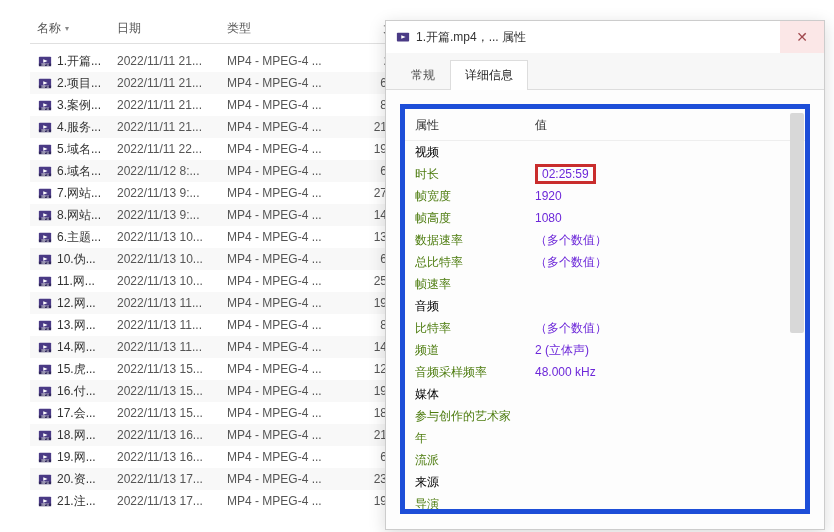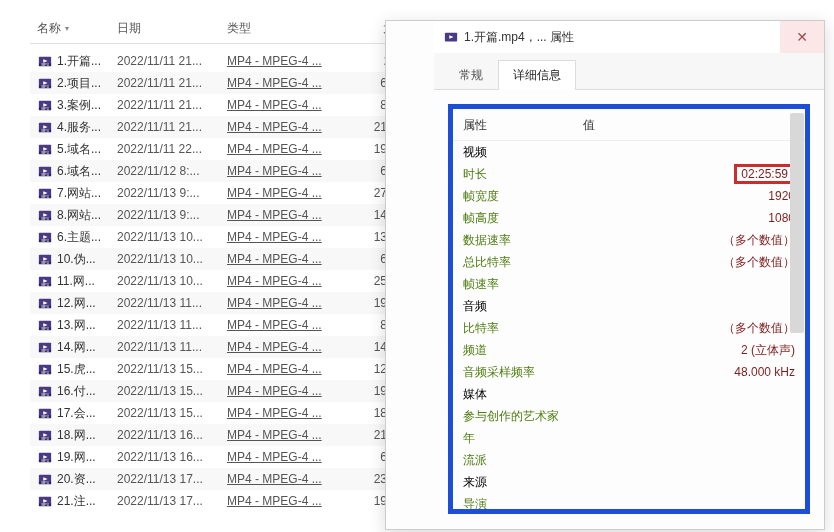--- a/index.html
+++ b/index.html
@@ -34,41 +34,40 @@
     .sort-caret { font-size: 8px; color: #888; }
     .file-row {
       display: flex;
       align-items: center;
       height: 22px;
       padding: 1px 0;
     }
     .file-row:nth-child(even) { background: #f8f8f8; }
     .file-row .col-name { display: flex; align-items: center; gap: 4px; white-space: nowrap; overflow: hidden; text-overflow: ellipsis; }
     .file-row .col-date { color: #555; white-space: nowrap; overflow: hidden; }
-    .file-row .col-type { color: #555; white-space: nowrap; overflow: hidden; text-decoration: underline; }
+    .file-row .col-type { color: #555; white-space: nowrap; overflow: hidden; }
     .file-row .col-size { color: #555; text-align: right; white-space: nowrap; }
     .mp4-icon {
       width: 16px;
       height: 14px;
       display: inline-flex;
       align-items: center;
       justify-content: center;
       flex-shrink: 0;
     }
     
     .properties-dialog {
       position: absolute;
       left: 385px;
       top: 20px;
       width: 440px;
       height: 510px;
       background: #fdfdfd;
       border: 1px solid #ccc;
       box-shadow: 0 4px 16px rgba(0,0,0,0.15);
-      padding-left: 48px;
     }
     .dialog-titlebar {
       display: flex;
       align-items: center;
       justify-content: space-between;
       height: 32px;
       padding-left: 10px;
       background: #fff;
     }
     .dialog-title-left { display: flex; align-items: center; gap: 6px; }
@@ -127,21 +126,21 @@
     }
     .prop-header .p-label { flex: 0 0 120px; }
     .prop-header .p-value { flex: 1; }
     .prop-row {
       display: flex;
       align-items: center;
       padding: 3px 10px;
       height: 22px;
     }
     .prop-row .p-label { flex: 0 0 120px; color: #4d7c0f; }
-    .prop-row .p-value { flex: 1; color: #7f1d1d; text-align: right; }
+    .prop-row .p-value { flex: 1; color: #6d28d9; }
     .section-title {
       color: #000000;
       padding: 3px 10px;
       height: 22px;
       display: flex;
       align-items: center;
     }
     .highlight-box {
       border: 3px solid #c92d2d;
       padding: 0 4px;

